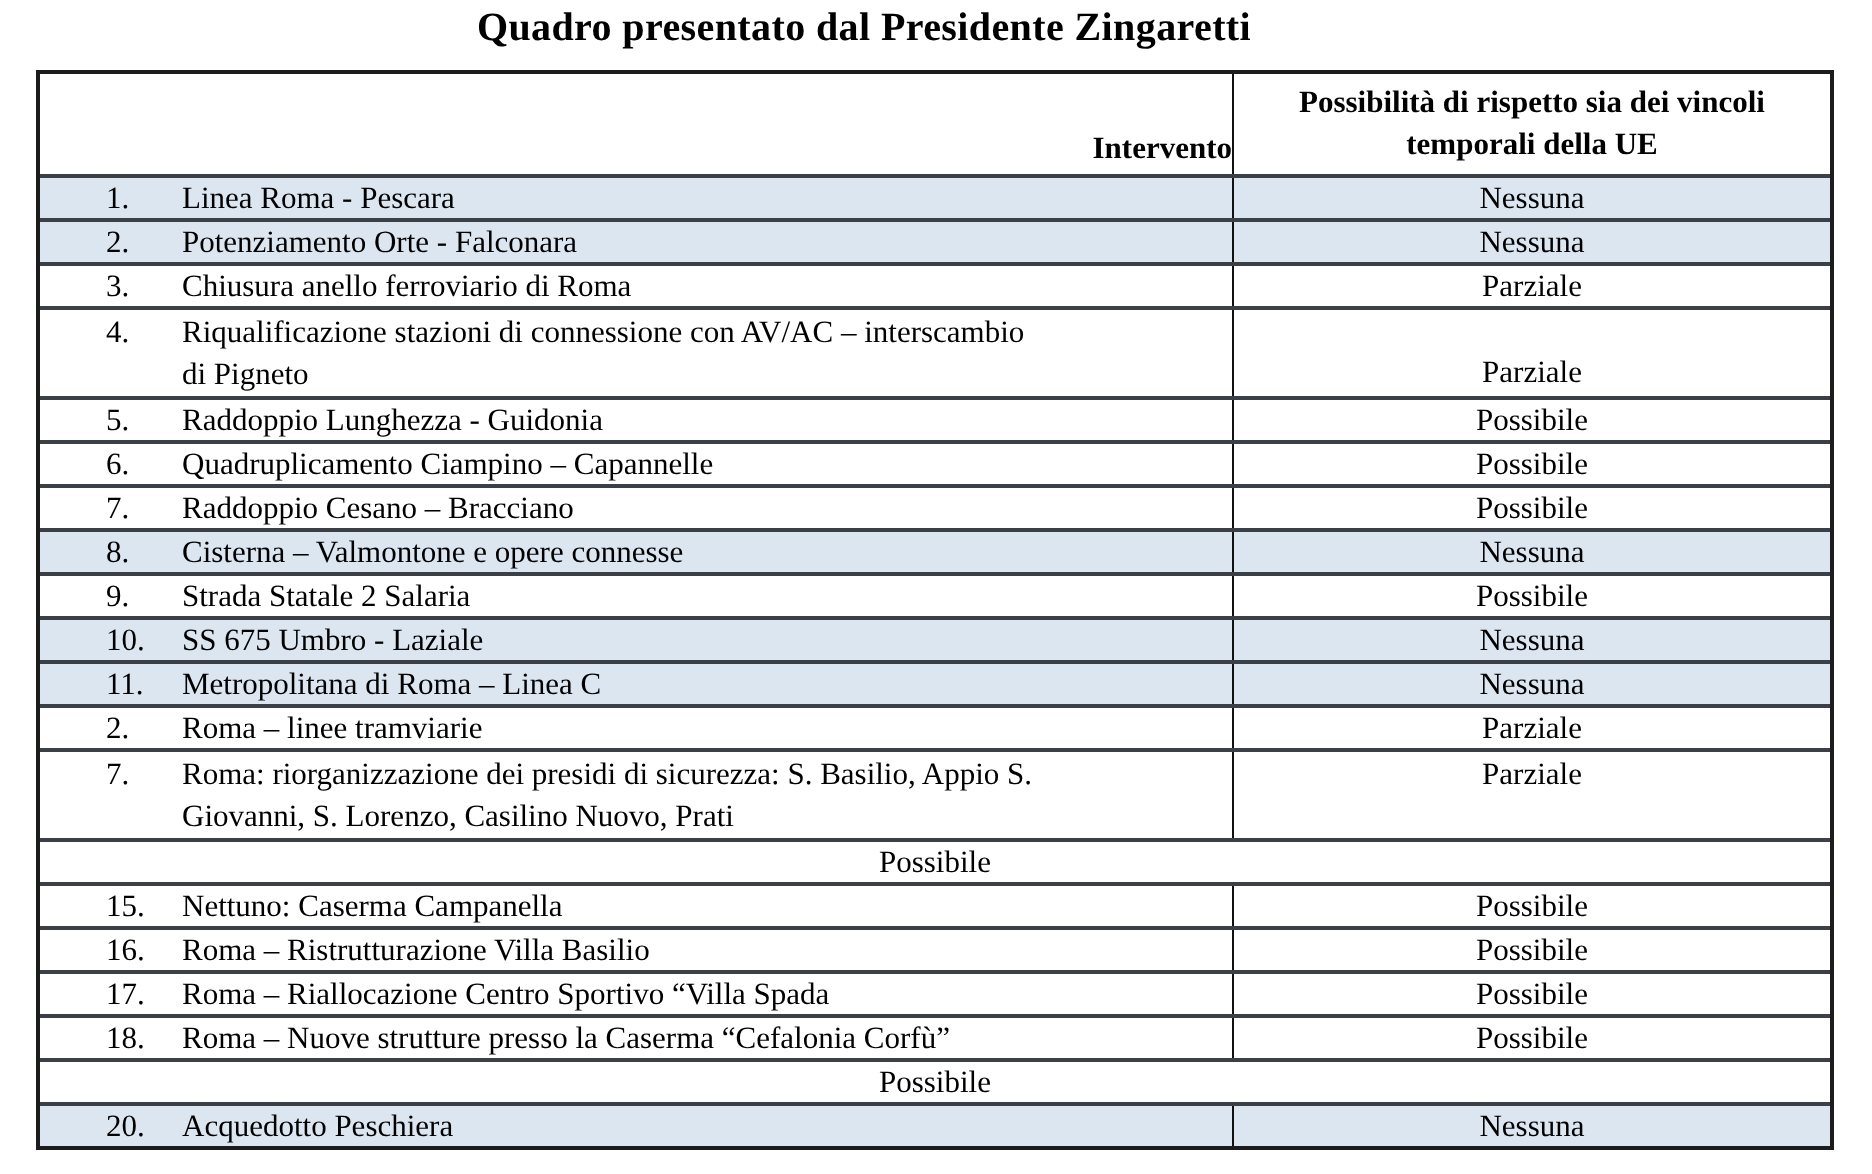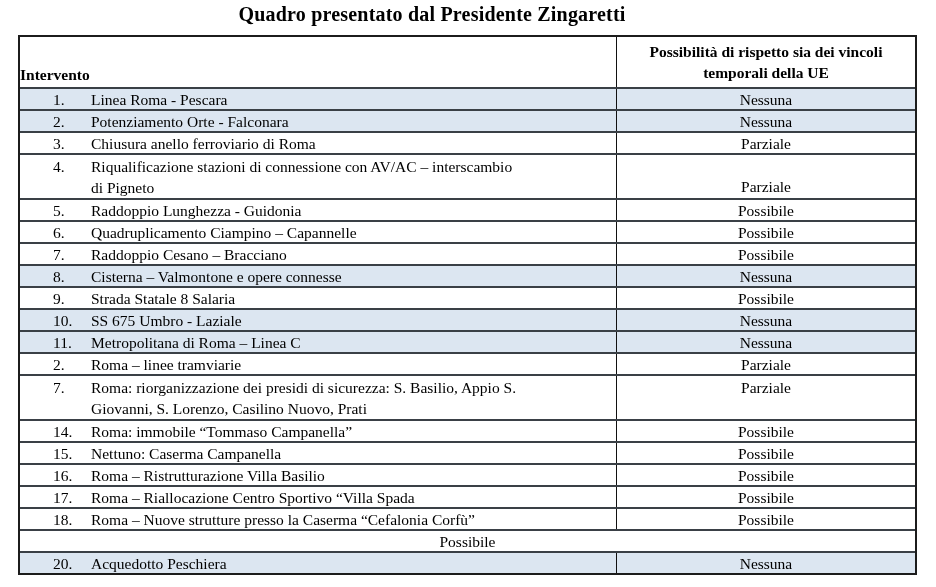--- a/index.html
+++ b/index.html
@@ -43,21 +43,21 @@
     display: flex;
     height: 50px;
     box-sizing: border-box;
   }
   .hc-left {
     width: 597px;
     box-sizing: border-box;
     border-right: 1px solid #111111;
     display: flex;
     align-items: flex-end;
-    justify-content: flex-start;
+    justify-content: flex-end;
     font-weight: bold;
     padding-bottom: 2px;
   }
   .hc-right {
     flex: 1;
     display: flex;
     align-items: center;
     justify-content: flex-end;
     text-align: center;
     font-weight: bold;
@@ -167,21 +167,21 @@
         <div class="row hl">
           <div class="cl">
             <span class="num">8.</span>
             <span class="txt">Cisterna – Valmontone e opere connesse</span>
           </div>
           <div class="cr">Nessuna</div>
         </div>
         <div class="row">
           <div class="cl">
             <span class="num">9.</span>
-            <span class="txt">Strada Statale 8 Salaria</span>
+            <span class="txt">Strada Statale 2 Salaria</span>
           </div>
           <div class="cr">Possibile</div>
         </div>
         <div class="row hl">
           <div class="cl">
             <span class="num">10.</span>
             <span class="txt">SS 675 Umbro - Laziale</span>
           </div>
           <div class="cr">Nessuna</div>
         </div>
@@ -201,24 +201,20 @@
         </div>
         <div class="row tall">
           <div class="cl">
             <span class="num">7.</span>
             <span class="txt">Roma: riorganizzazione dei presidi di sicurezza: S. Basilio, Appio S.
 Giovanni, S. Lorenzo, Casilino Nuovo, Prati</span>
           </div>
           <div class="cr top">Parziale</div>
         </div>
         <div class="row">
-          <div class="cl">
-            <span class="num">14.</span>
-            <span class="txt">Roma: immobile “Tommaso Campanella”</span>
-          </div>
           <div class="cr">Possibile</div>
         </div>
         <div class="row">
           <div class="cl">
             <span class="num">15.</span>
             <span class="txt">Nettuno: Caserma Campanella</span>
           </div>
           <div class="cr">Possibile</div>
         </div>
         <div class="row">

